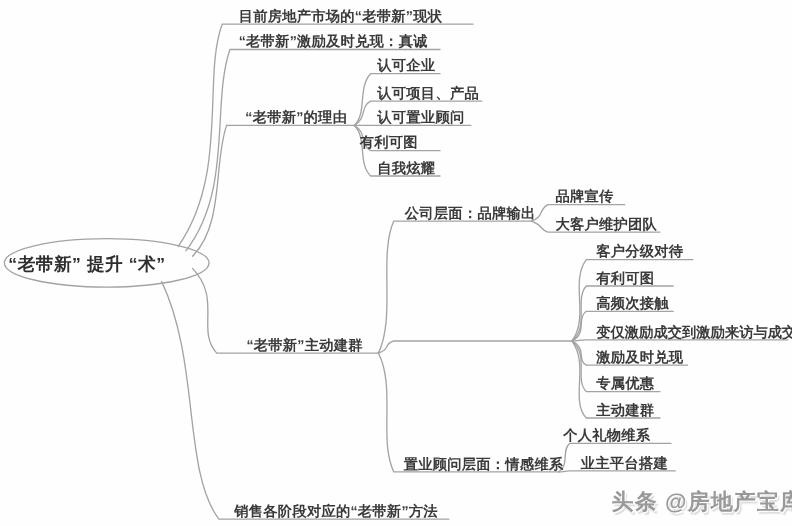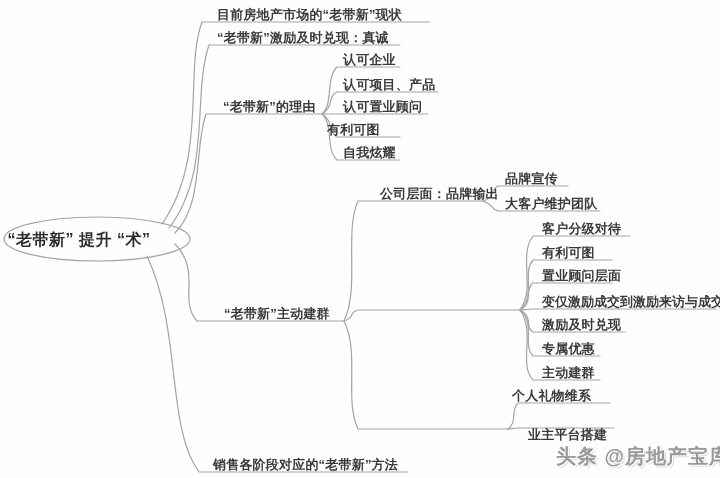--- a/index.html
+++ b/index.html
@@ -71,30 +71,31 @@
   <div class="lbl" style="left:223px; top:100px">“老带新”的理由</div>
   <div class="lbl" style="left:224px; top:307px">“老带新”主动建群</div>
   <div class="lbl" style="left:213px; top:458px">销售各阶段对应的“老带新”方法</div>
 
   <div class="lbl" style="left:343px; top:53px">认可企业</div>
   <div class="lbl" style="left:343px; top:78px">认可项目、产品</div>
   <div class="lbl" style="left:343px; top:100px">认可置业顾问</div>
   <div class="lbl" style="left:327px; top:123px">有利可图</div>
   <div class="lbl" style="left:343px; top:146px">自我炫耀</div>
 
-  <div class="lbl" style="left:380px; top:187px">公司层面：品牌输出</div>
+  <div class="lbl" style="left:368px; top:187px">公司层面：品牌输出</div>
   <div class="lbl" style="left:505px; top:172px">品牌宣传</div>
   <div class="lbl" style="left:505px; top:197px">大客户维护团队</div>
 
   <div class="lbl" style="left:542px; top:222px">客户分级对待</div>
   <div class="lbl" style="left:542px; top:246px">有利可图</div>
-  <div class="lbl" style="left:542px; top:269px">置业顾问层面</div>
+  <div class="lbl" style="left:542px; top:269px">高频次接触</div>
   <div class="lbl tight" style="left:542px; top:295px">变仅激励成交到激励来访与成交</div>
   <div class="lbl" style="left:542px; top:318px">激励及时兑现</div>
   <div class="lbl" style="left:542px; top:342px">专属优惠</div>
   <div class="lbl" style="left:542px; top:366px">主动建群</div>
 
+  <div class="lbl" style="left:367px; top:415px">置业顾问层面：情感维系</div>
   <div class="lbl" style="left:512px; top:389px">个人礼物维系</div>
-  <div class="lbl" style="left:528px; top:428px">业主平台搭建</div>
+  <div class="lbl" style="left:528px; top:414px">业主平台搭建</div>
 
   <div class="watermark">头条 @房地产宝库</div>
 
 </div>
 
 </body></html>

